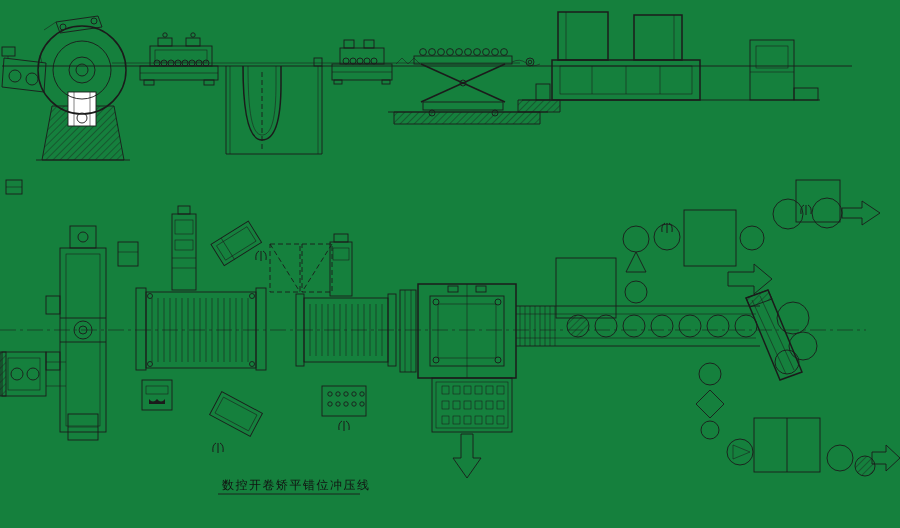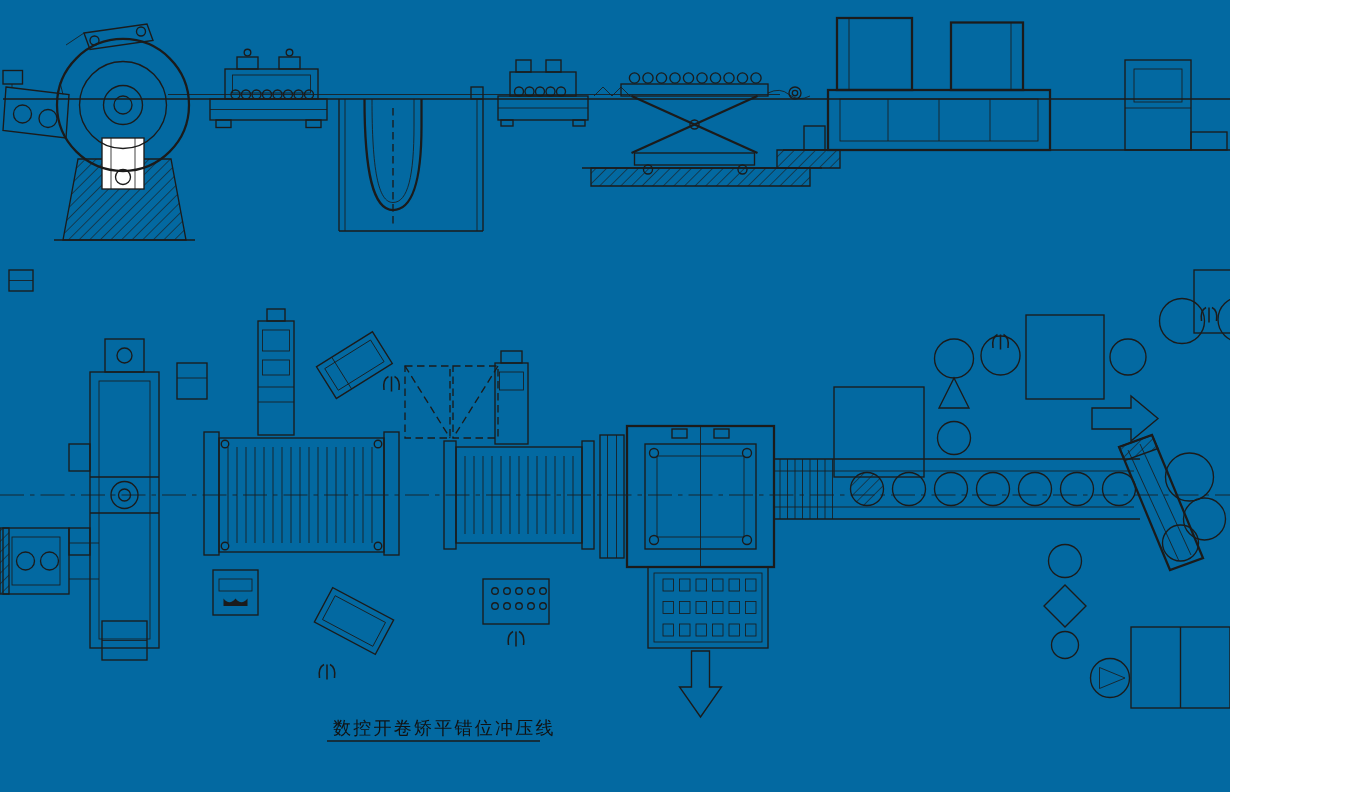--- a/index.html
+++ b/index.html
@@ -1,16 +1,16 @@
 <!DOCTYPE html>
 <html><head>
 <meta charset="utf-8">
 <style>
   html,body { margin:0; padding:0; background:#ffffff; }
-  .stage { position:relative; width:820px; height:528px; background:#0369a1; overflow:hidden;
+  .stage { position:relative; width:900px; height:528px; background:#15803d; overflow:hidden;
            font-family:"DejaVu Sans", sans-serif; }
   #cad * { stroke:#1b1b1b; stroke-width:0.9; fill:none; }
   #cad .thk  { stroke-width:1.5; }
   #cad .thin { stroke-width:0.55; }
   #cad .dash { stroke-dasharray:5 3; }
   #cad .cl   { stroke-dasharray:16 4 3 4; stroke-width:0.55; }
   #cad .f    { fill:url(#hatch); }
   #cad .w    { fill:#ffffff; }
   #cad .blk  { fill:#1b1b1b; stroke:none; }
   #cad text  { stroke:none; fill:#111111; }

